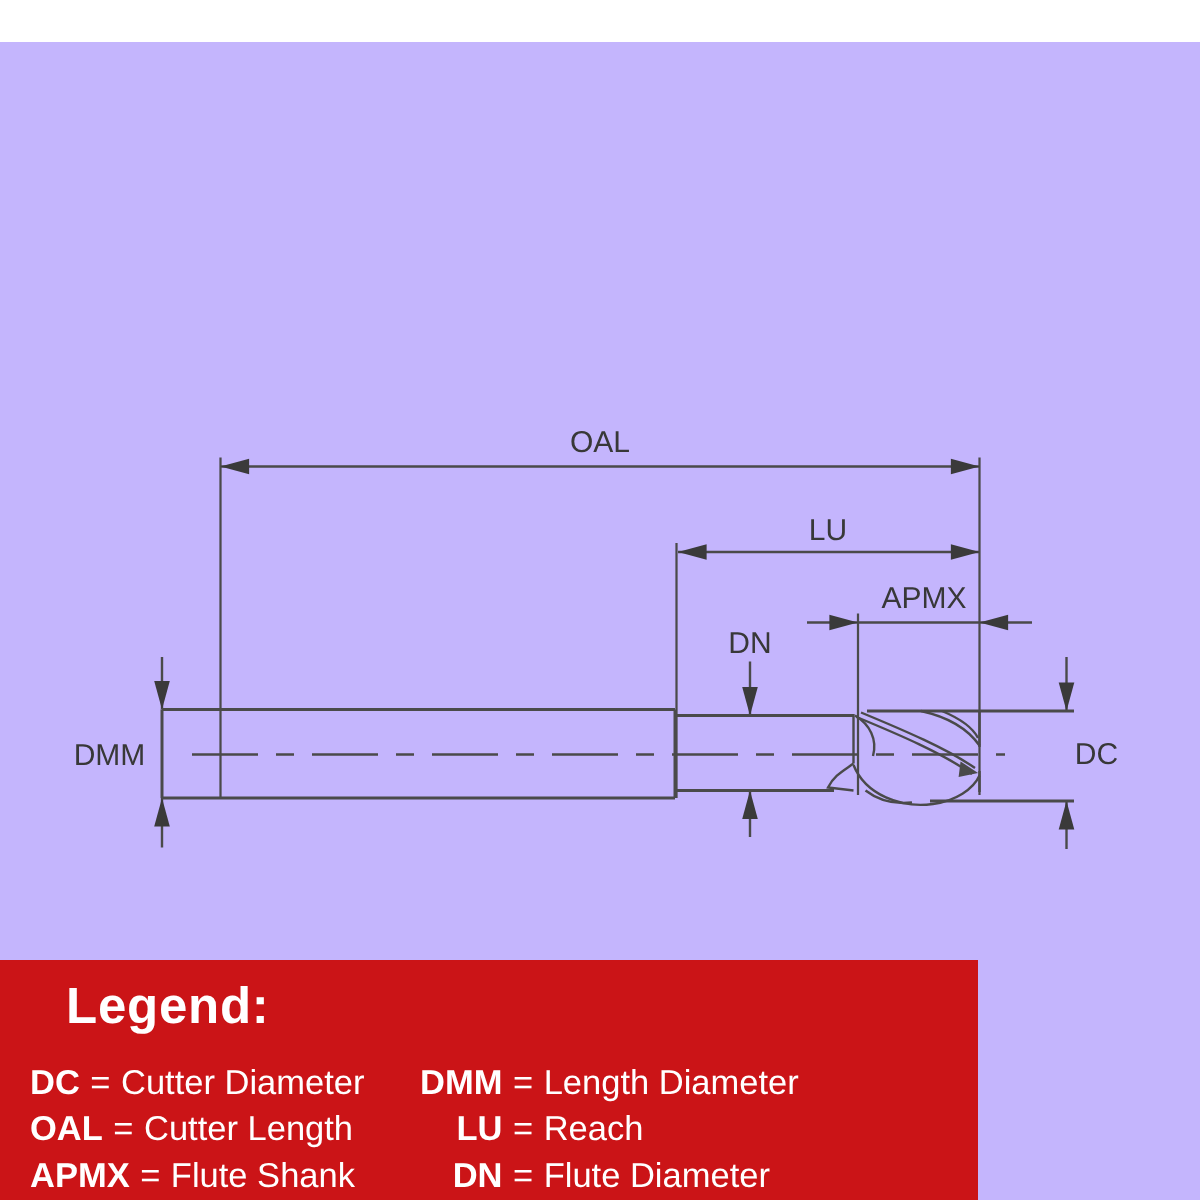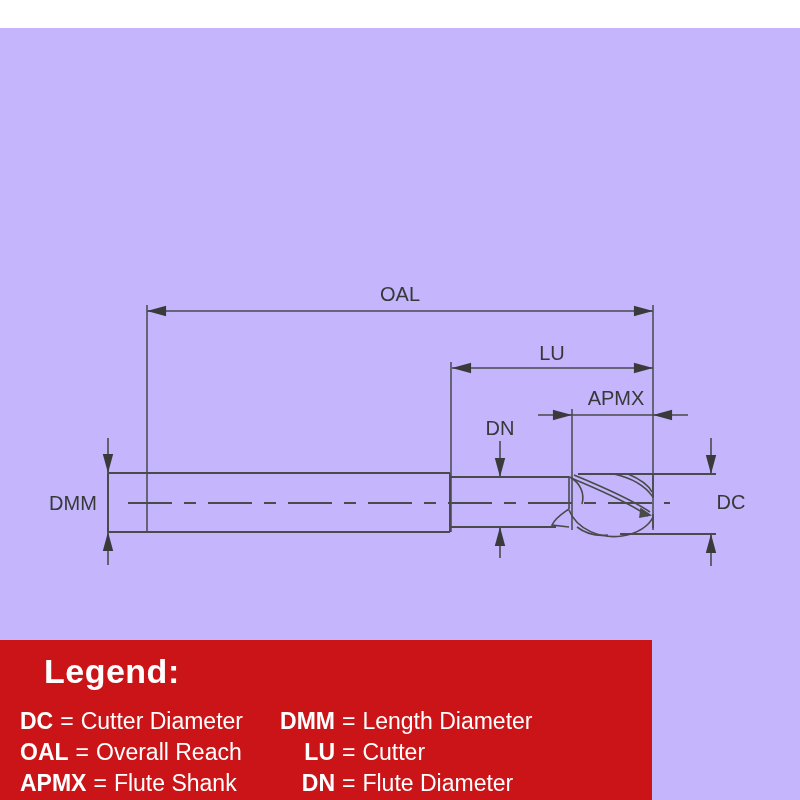--- a/index.html
+++ b/index.html
@@ -111,26 +111,26 @@
           <span class="abbr-right">DMM</span>
           <span class="eq">=</span>
           <span>Length Diameter</span>
         </div>
       </div>
 
       <div class="legend-row">
         <div class="cell cell-left">
           <span class="abbr">OAL</span>
           <span class="eq">=</span>
-          <span>Overall Reach</span>
+          <span>Cutter Length</span>
         </div>
         <div class="cell">
           <span class="abbr-right">LU</span>
           <span class="eq">=</span>
-          <span>Cutter</span>
+          <span>Reach</span>
         </div>
       </div>
 
       <div class="legend-row">
         <div class="cell cell-left">
           <span class="abbr">APMX</span>
           <span class="eq">=</span>
           <span>Flute Shank</span>
         </div>
         <div class="cell">

